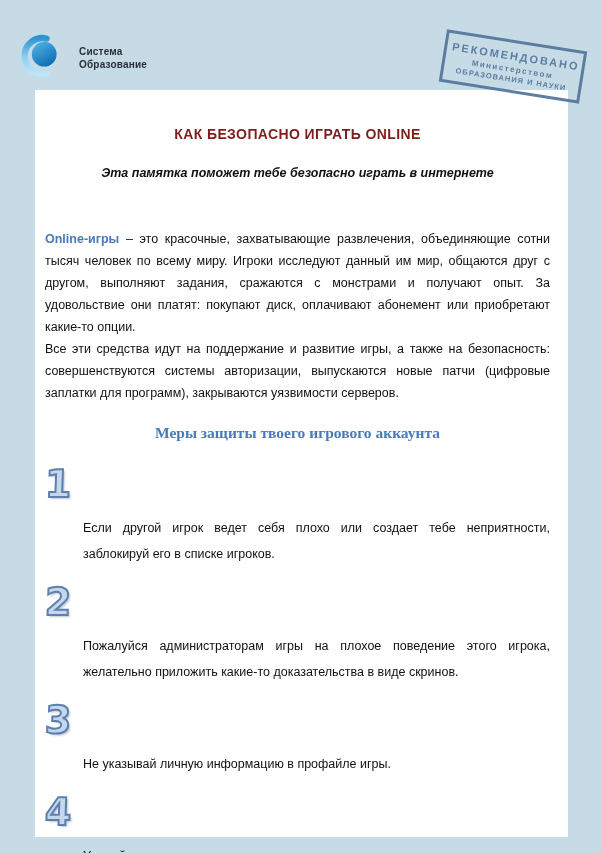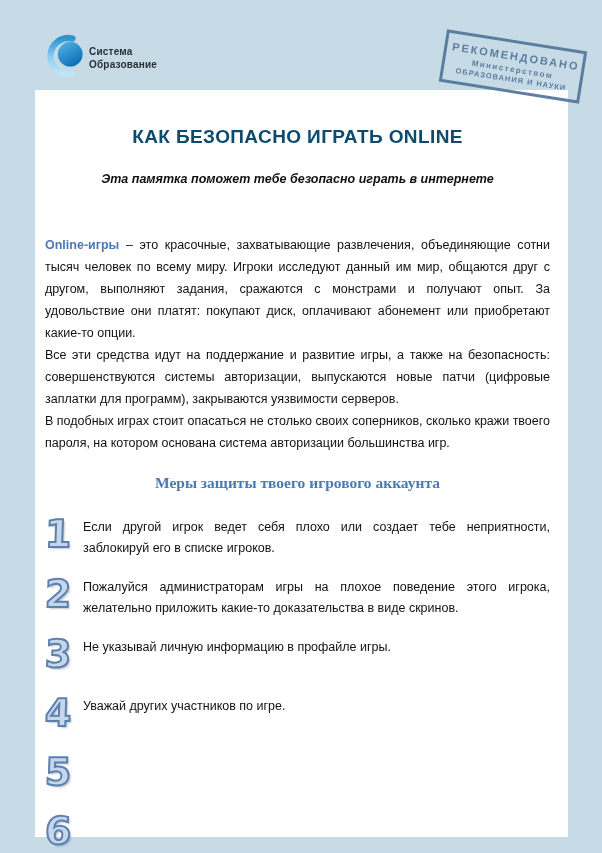--- a/index.html
+++ b/index.html
@@ -7,22 +7,22 @@
   body {
     position:relative;
     background:#c7dbe7;
     font-family:"Liberation Sans", sans-serif;
     color:#111;
     overflow:hidden;
   }
 
   
   .logo {
-    position:absolute; top:34px; left:45px;
-    display:flex; align-items:center; gap:0;
+    position:absolute; top:34px; left:19px;
+    display:flex; align-items:center; gap:16px;
     z-index:3;
   }
   .logo-text {
     font-size:10px; font-weight:bold; color:#2a2f35; line-height:1.3;
     letter-spacing:0.2px;
   }
 
   .stamp {
     position:absolute; top:40px; right:18px;
     width:142px;
@@ -44,23 +44,23 @@
     position:absolute;
     left:35px; top:90px;
     width:533px; height:747px;
     background:#ffffff;
     padding:36px 18px 0 10px;
     z-index:2;
   }
 
   .doc-title {
     text-align:center;
-    font-size:19px;
+    font-size:14px;
     font-weight:bold;
-    color:#0c4a6e;
+    color:#7f1d1d;
     letter-spacing:0.4px;
     margin-bottom:24px;
   }
   .doc-subtitle {
     text-align:center;
     font-size:12.5px;
     font-weight:bold;
     font-style:italic;
     color:#101010;
     margin-bottom:20px;
@@ -90,23 +90,24 @@
     font-weight:bold;
     line-height:40px;
     color:#c5d7ea;
     -webkit-text-stroke:2px #5e80ae;
     text-shadow:2px 2px 2px rgba(70,100,140,0.35);
     transform:skewX(-2deg);
   }
   .tip-text {
     flex:1;
     font-size:12.5px;
-    line-height:21px;
+    line-height:26px;
     text-align:justify;
     padding-top:3px;
+    margin-top:48px;
   }
 </style>
 </head>
 <body>
 
 <div class="logo">
   <span>
     <svg width="44" height="44" viewBox="0 0 48 48">
       <defs>
         <linearGradient id="gSphere" x1="0" y1="0" x2="0.6" y2="1">
@@ -137,21 +138,20 @@
 
 <div class="card">
 
   <h1 class="doc-title">КАК БЕЗОПАСНО ИГРАТЬ ONLINE</h1>
 
   <div class="doc-subtitle">Эта памятка поможет тебе безопасно играть в интернете</div>
 
   <div class="body-text">
     <p><span class="lead">Online-игры</span><span> – это красочные, захватывающие развлечения, объединяющие сотни тысяч человек по всему миру. Игроки исследуют данный им мир, общаются друг с другом, выполняют задания, сражаются с монстрами и получают опыт. За удовольствие они платят: покупают диск, оплачивают абонемент или приобретают какие-то опции.</span></p>
     <p>Все эти средства идут на поддержание и развитие игры, а также на безопасность: совершенствуются системы авторизации, выпускаются новые патчи (цифровые заплатки для программ), закрываются уязвимости серверов.</p>
-    <p>В подобных играх стоит опасаться не столько своих соперников, сколько кражи твоего пароля, на котором основана система авторизации большинства игр.</p>
   </div>
 
   <h2 class="section-title">Меры защиты твоего игрового аккаунта</h2>
 
   <div class="tips">
 
       <div class="tip">
         <span class="tip-num">1</span>
         <p class="tip-text">Если другой игрок ведет себя плохо или создает тебе неприятности, заблокируй его в списке игроков.</p>
       </div>

